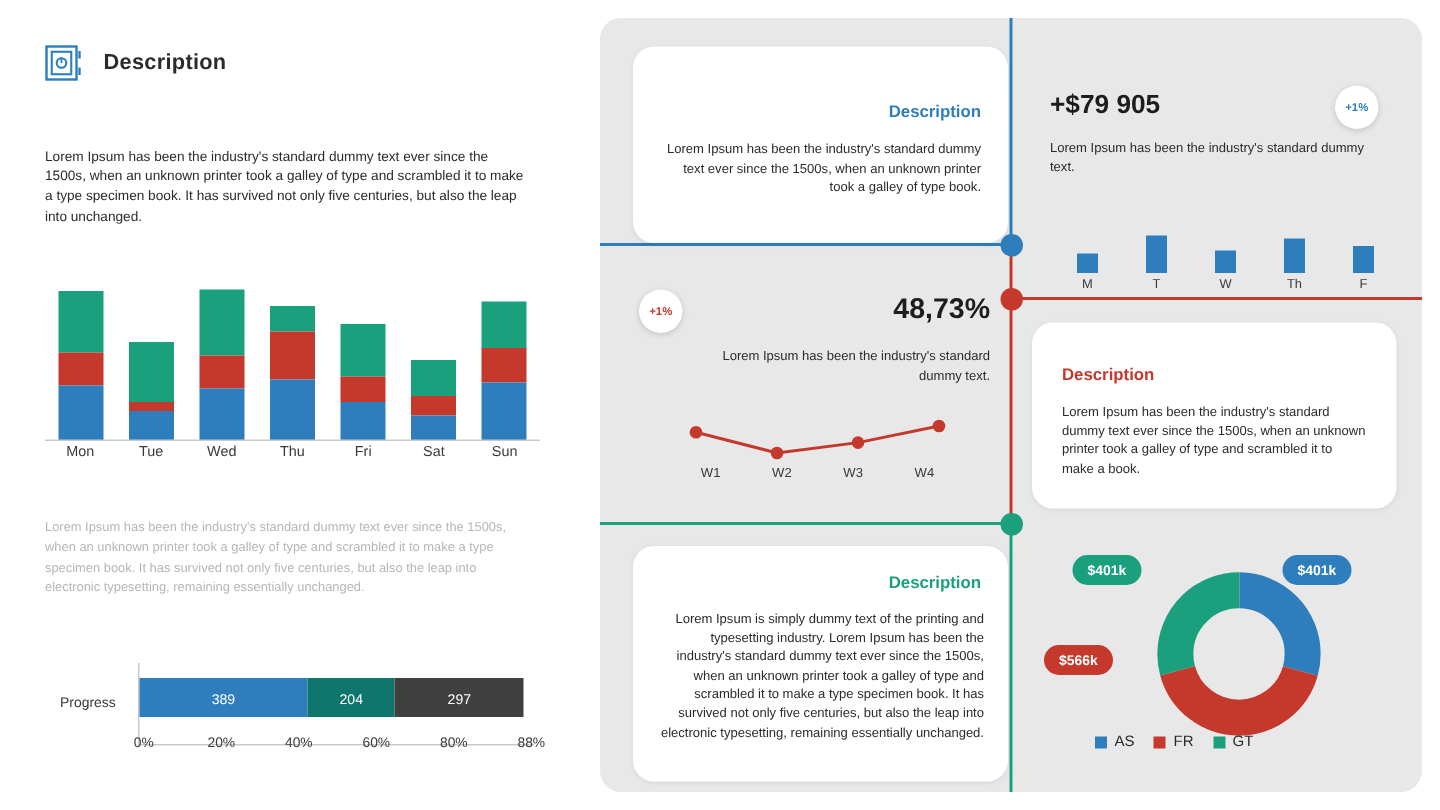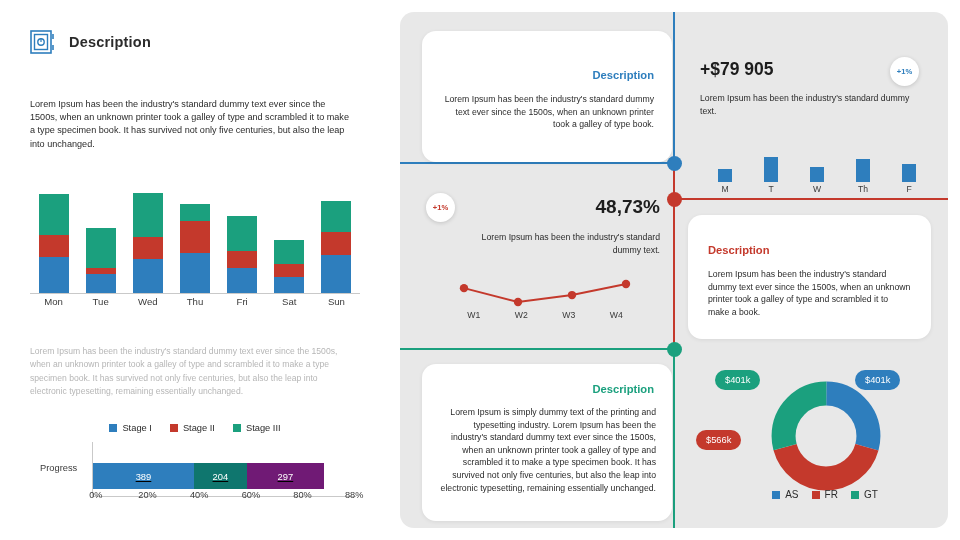--- a/index.html
+++ b/index.html
@@ -38,21 +38,21 @@
 
   
   .legend { position: absolute; left: 30px; top: 423px; width: 330px; display: flex; justify-content: center; gap: 18px; }
   .lg { display: flex; align-items: center; gap: 5px; font-size: 9.3px; color: #2b2b2b; }
   .lg i { width: 8px; height: 8px; display: block; }
 
   
   .prog-wrap { position: absolute; left: 30px; top: 452px; width: 330px; height: 36px; }
   .prog-label { position: absolute; left: 10px; top: 11px; font-size: 9.3px; color: #3a3a3a; }
   .prog-frame { position: absolute; left: 62px; top: -10px; right: 4px; height: 55px; border-left: 1px solid #c9c9c9; border-bottom: 1px solid #c9c9c9; }
-  .prog-bar { position: absolute; left: 63px; top: 11px; width: 231px; height: 26px; display: flex; text-decoration: underline; }
+  .prog-bar { position: absolute; left: 63px; top: 0; width: 256px; height: 26px; display: flex; }
   .prog-seg { height: 100%; display: flex; align-items: center; justify-content: center; color: #fff; font-size: 9.4px; }
   .prog-ticks { position: absolute; left: 40px; top: 38px; width: 310px; display: flex; }
   .prog-ticks span { flex: 1; text-align: center; font-size: 9.2px; color: #3a3a3a; }
 
   
   .panel { position: absolute; left: 400px; top: 12px; width: 548px; height: 516px;
            background: #e8e8e8; border-radius: 14px; }
 
   .divider { position: absolute; left: 273px; top: 0; width: 2px; height: 516px; }
   .div-seg { position: absolute; left: 0; width: 2px; }
@@ -84,22 +84,22 @@
 
   
   .linechart { position: absolute; left: 50px; top: 258px; width: 190px; height: 56px; }
   .lc-lab { position: absolute; left: 0; top: 40px; right: 0; display: flex; }
   .lc-lab span { flex: 1; text-align: center; font-size: 8.7px; color: #3a3a3a; }
 
   
   .donut { position: absolute; left: 370px; top: 368px; width: 112px; height: 112px; }
   .pill { position: absolute; border-radius: 11px; height: 20px; padding: 0 10px;
           display: flex; align-items: center; justify-content: center;
-          color: #fff; font-size: 9.3px; font-weight: normal; }
-  .dlegend { position: absolute; left: 330px; top: 477px; width: 190px; display: flex; justify-content: center; gap: 13px; }
+          color: #fff; font-size: 9.3px; font-weight: bold; }
+  .dlegend { position: absolute; left: 330px; top: 477px; width: 190px; display: flex; gap: 13px; }
   .dlegend .lg { font-size: 10px; }
   .dlegend .lg i { width: 8px; height: 8px; }
 </style>
 </head>
 <body>
 
 <div id="root">
 
   <div class="left">
 
@@ -176,42 +176,28 @@
           <span>Wed</span>
           <span>Thu</span>
           <span>Fri</span>
           <span>Sat</span>
           <span>Sun</span>
         </div>
     </div>
 
     <div class="mid-p">Lorem Ipsum has been the industry's standard dummy text ever since the 1500s, when an unknown printer took a galley of type and scrambled it to make a type specimen book. It has survived not only five centuries, but also the leap into electronic typesetting, remaining essentially unchanged.</div>
 
-    <div class="legend" id="stage-legend">
-        <div class="lg">
-          <i style="background: rgb(46, 126, 189);"></i>
-          <span>Stage I</span>
-        </div>
-        <div class="lg">
-          <i style="background: rgb(196, 57, 44);"></i>
-          <span>Stage II</span>
-        </div>
-        <div class="lg">
-          <i style="background: rgb(27, 160, 126);"></i>
-          <span>Stage III</span>
-        </div>
-      </div>
 
     <div class="prog-wrap">
       <div class="prog-label">Progress</div>
       <div class="prog-frame"></div>
       <div class="prog-bar" id="prog-bar">
           <div class="prog-seg" style="width: 43.7%; background: rgb(46, 126, 189);">389</div>
           <div class="prog-seg" style="width: 22.9%; background: #0f766e;">204</div>
-          <div class="prog-seg" style="width: 33.4%; background: #701a75;">297</div>
+          <div class="prog-seg" style="width: 33.4%; background: #404040;">297</div>
         </div>
       <div class="prog-ticks" id="prog-ticks">
           <span>0%</span>
           <span>20%</span>
           <span>40%</span>
           <span>60%</span>
           <span>80%</span>
           <span>88%</span>
         </div>
     </div>

